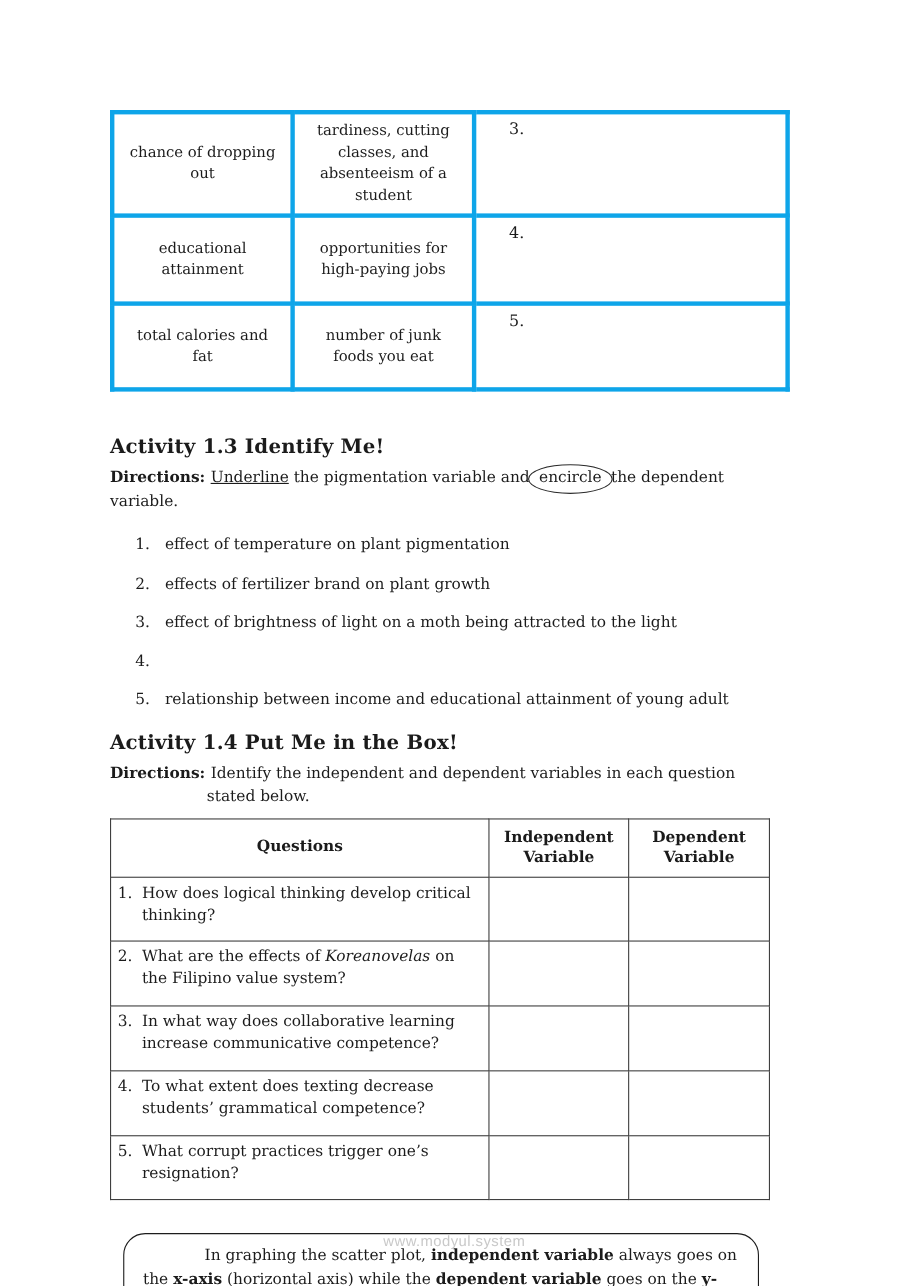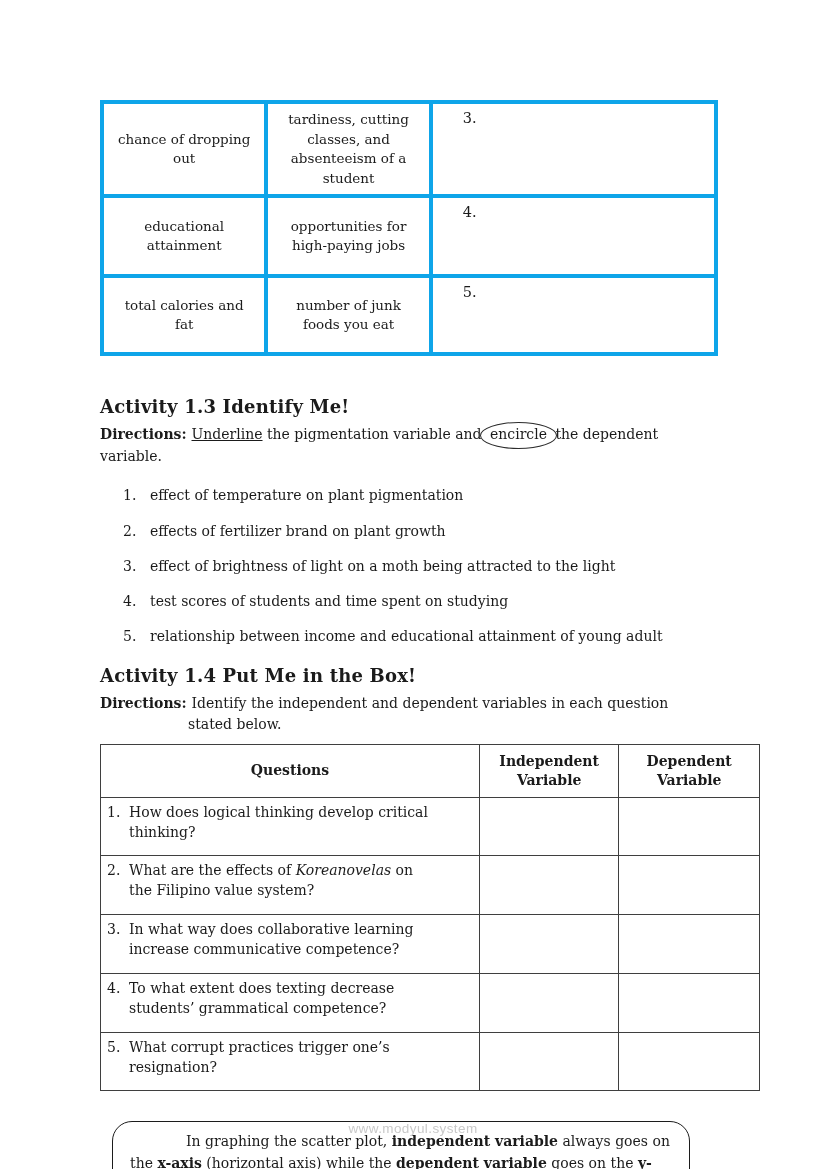--- a/index.html
+++ b/index.html
@@ -38,21 +38,21 @@
     margin: -3px -6px;
   }
   .directions-line2 { padding-left: 88px; }
 
   
   .num-list { margin-top: 18px; padding-left: 23px; font-size: 14px; }
   .num-list .li { display: flex; margin-bottom: 15px; line-height: 1.45; }
   .num-list .li .n { width: 27px; flex: none; }
 
   
-  .box-table { width: 660px; margin-top: 9px; font-size: 14px; }
+  .box-table { width: 600px; margin-top: 9px; font-size: 14px; }
   .box-table td, .box-table th { border: 1px solid #3f3f3f; }
   .box-table th { font-weight: bold; text-align: center; vertical-align: middle; padding: 6px 10px; line-height: 1.35; }
   .box-table .col-q { width: 345px; }
   .box-table .col-iv { width: 127px; }
   .box-table .col-dv { width: 128px; }
   .box-table .q-cell { vertical-align: top; padding: 5px 10px 13px 6px; line-height: 1.42; }
   .box-table .q-cell .q-row { display: flex; }
   .box-table .q-cell .n { width: 22px; flex: none; }
   .box-table .q-cell .q-text { max-width: 302px; }
   .box-table .empty-cell { min-width: 50px; }
@@ -118,21 +118,20 @@
     <div class="li">
       <span class="n">2.</span>
       <span>effects of fertilizer brand on plant growth</span>
     </div>
     <div class="li">
       <span class="n">3.</span>
       <span>effect of brightness of light on a moth being attracted to the light</span>
     </div>
     <div class="li">
       <span class="n">4.</span>
-      <span>test scores of students and time spent on studying</span>
     </div>
     <div class="li">
       <span class="n">5.</span>
       <span>relationship between income and educational attainment of young adult</span>
     </div>
   </div>
 
   <h2 class="act-title" style="margin-top:18px;">Activity 1.4 Put Me in the Box!</h2>
   <p class="directions"><span class="bold">Directions: </span><span>Identify the independent and dependent variables in each question</span></p>
   <p class="directions directions-line2" style="margin-top:0;">stated below.</p>

